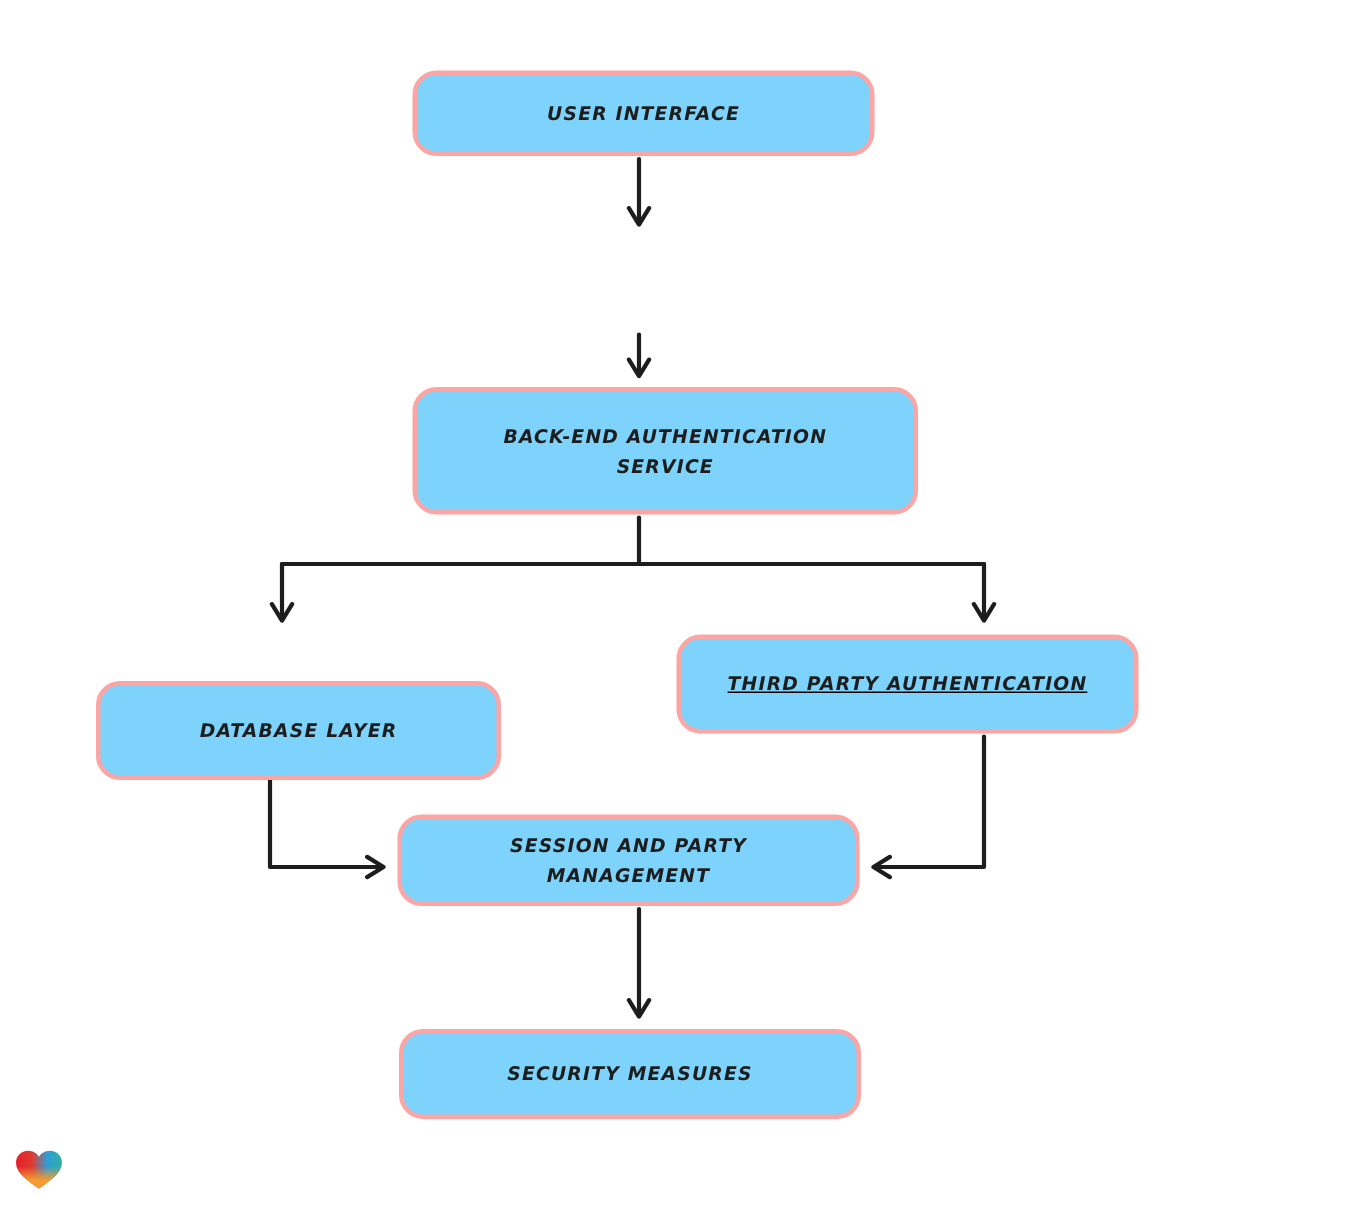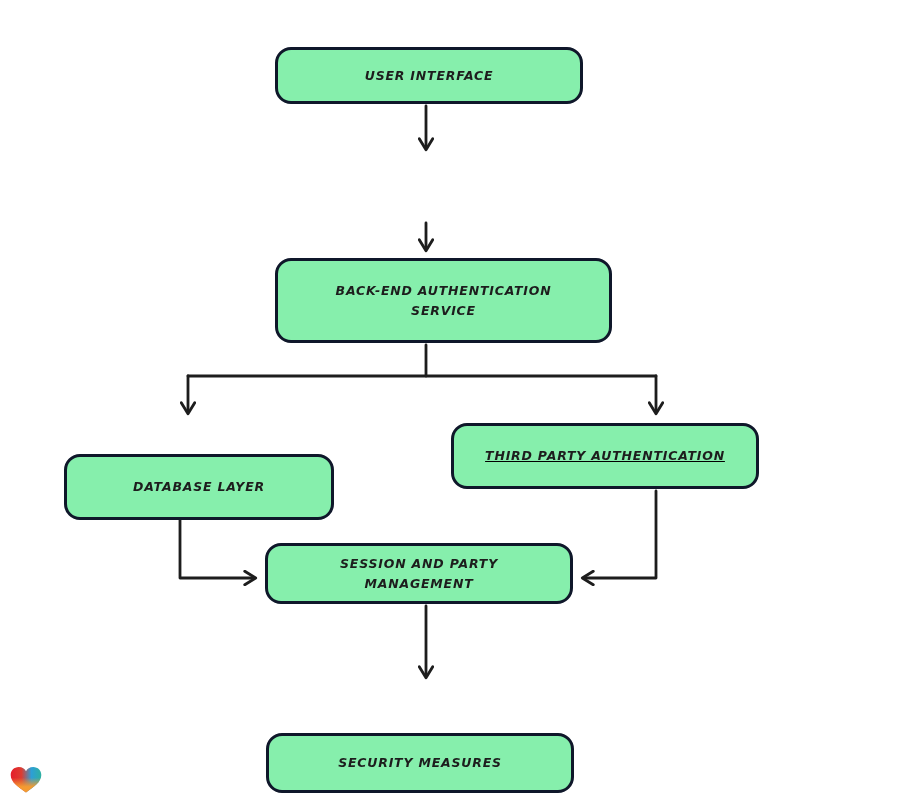--- a/index.html
+++ b/index.html
@@ -19,22 +19,22 @@
     position: absolute;
     left: 0;
     top: 0;
     width: 911px;
     height: 810px;
     z-index: 1;
   }
   .node {
     position: absolute;
     z-index: 2;
-    background: #86efac;
-    border: 3px solid #0f172a;
+    background: #7dd3fc;
+    border: 3px solid #fca5a5;
     border-radius: 16px;
     display: flex;
     align-items: center;
     justify-content: center;
     text-align: center;
     box-sizing: border-box;
   }
   .node .label {
     font-style: italic;
     font-weight: 600;
@@ -45,21 +45,21 @@
   }
   
   .n-user-interface    { left: 275px; top: 47px;  width: 308px; height: 57px; }
   .n-frontend-api      { left: 275px; top: 158px; width: 308px; height: 63px; }
   .n-backend-auth      { left: 275px; top: 258px; width: 337px; height: 85px; }
   .n-backend-auth .label { max-width: 235px; }
   .n-database-layer    { left: 64px;  top: 423px; width: 270px; height: 66px; margin-top: 31px; }
   .n-third-party-auth  { left: 451px; top: 423px; width: 308px; height: 66px; text-decoration: underline; }
   .n-session-token     { left: 265px; top: 543px; width: 308px; height: 61px; }
   .n-session-token .label { max-width: 185px; }
-  .n-security-measures { left: 266px; top: 686px; width: 308px; height: 60px; margin-top: 47px; }
+  .n-security-measures { left: 266px; top: 686px; width: 308px; height: 60px; }
   .logo {
     position: absolute;
     left: 9px;
     top: 762px;
     width: 34px;
     height: 34px;
     z-index: 3;
   }
 </style>
 </head>

